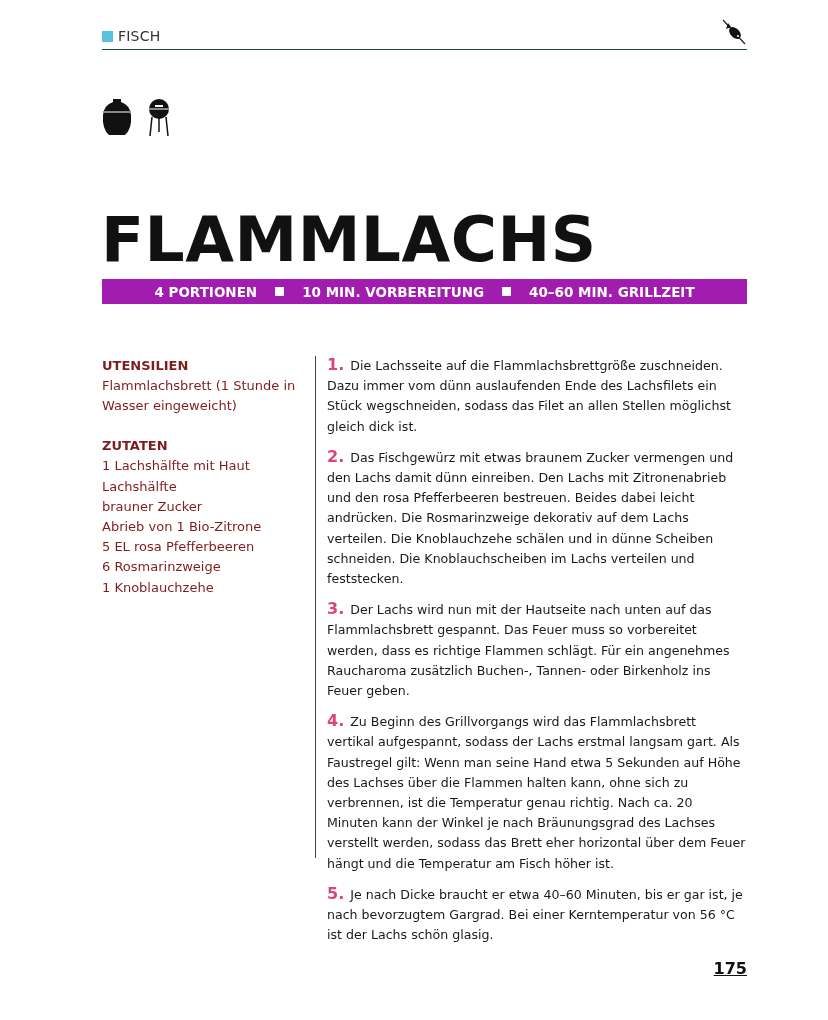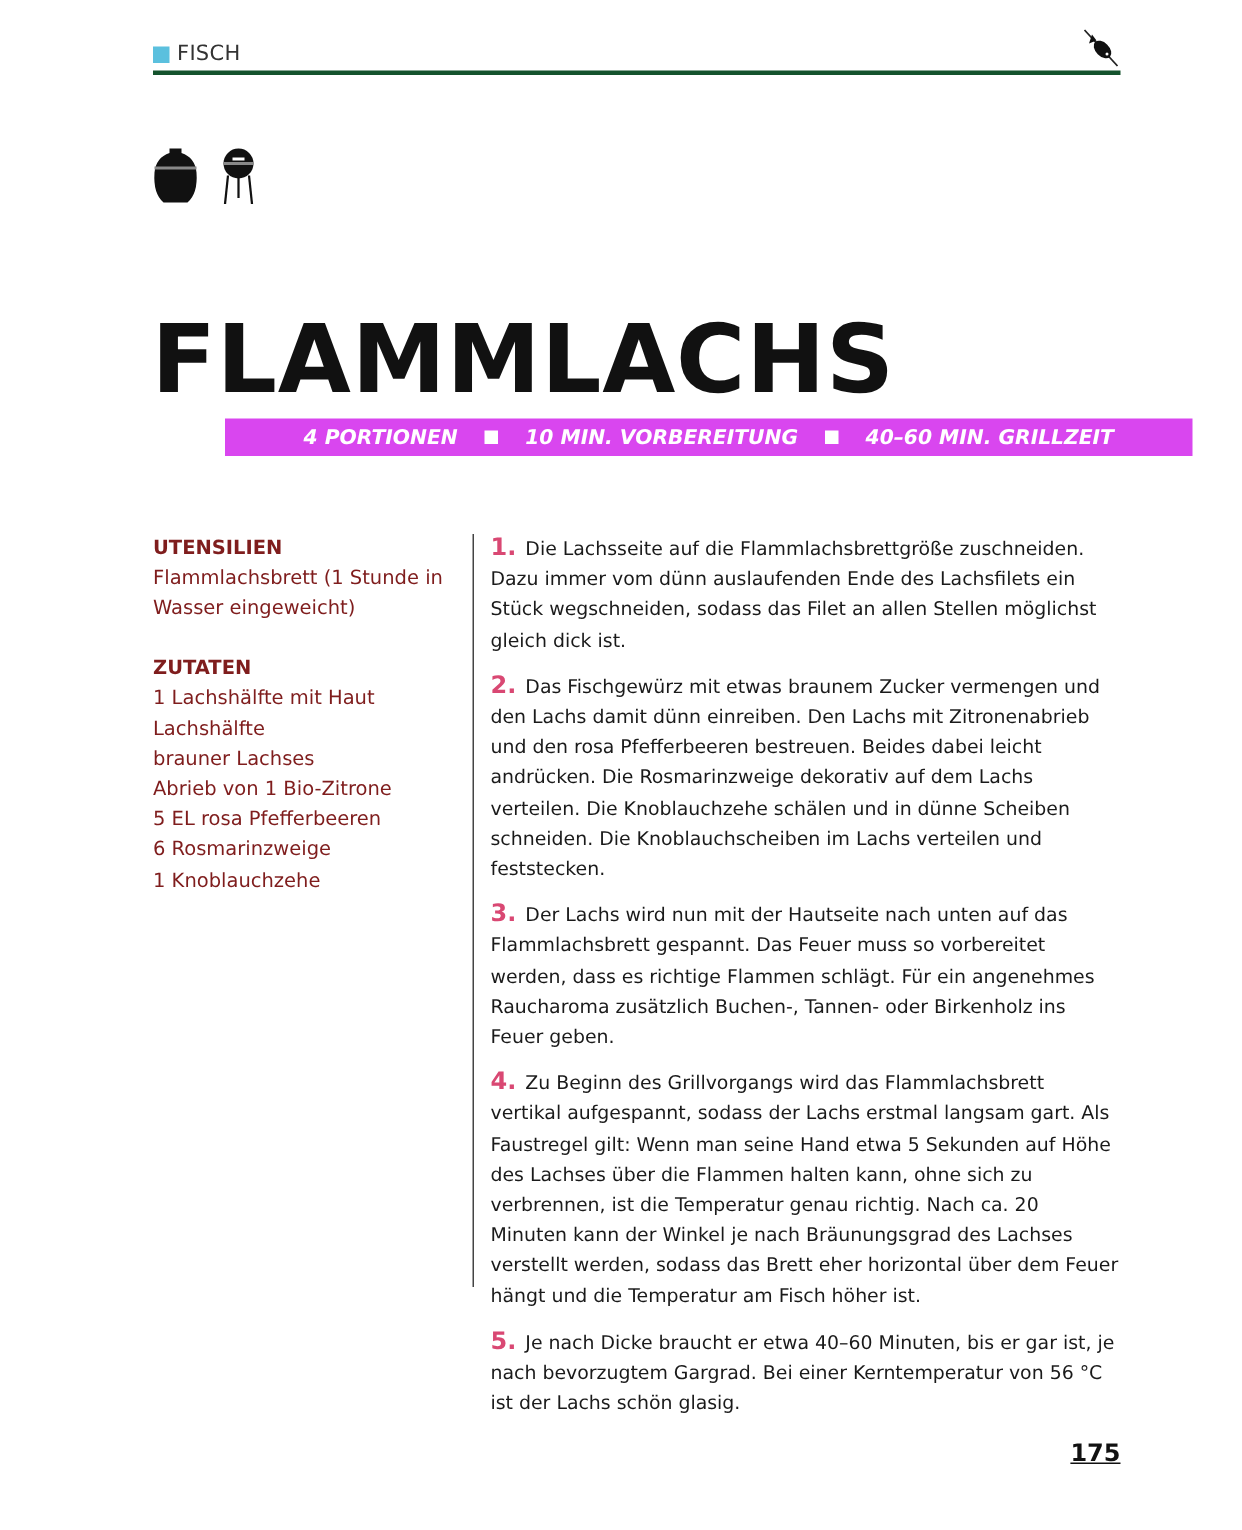--- a/index.html
+++ b/index.html
@@ -1,29 +1,29 @@
 <!DOCTYPE html>
 <html><head>
 <meta charset="utf-8">
 <style>
   * { box-sizing: border-box; margin: 0; padding: 0; }
   html, body { width: 828px; height: 1020px; background: #ffffff; overflow: hidden; }
   body { position: relative; font-family: "DejaVu Sans", sans-serif; color: #1a1a1a; }
 
-  .header { position: absolute; left: 102px; top: 22px; width: 645px; height: 28px; border-bottom: 3px solid #14532d; }
+  .header { position: absolute; left: 102px; top: 22px; width: 645px; height: 28px; border-bottom: 1px solid #14532d; }
   .section-tag { position: absolute; left: 0; top: 6px; display: flex; align-items: center; gap: 5px; font-size: 14px; color: #333; letter-spacing: 0.2px; }
   .section-square { width: 11px; height: 11px; background: #5bc0de; display: inline-block; }
   .fish-icon { position: absolute; right: 0; top: -4px; width: 26px; height: 28px; }
 
   .grill-icons { position: absolute; left: 102px; top: 98px; display: flex; gap: 16px; align-items: flex-start; }
   .grill-icons svg { display: block; }
 
   .title { position: absolute; left: 101px; top: 203px; font-family: "DejaVu Sans", sans-serif; font-weight: bold; font-size: 63px; letter-spacing: 0.5px; color: #111; }
 
-  .info-bar { position: absolute; left: 102px; top: 279px; width: 645px; height: 25px; background: #d946ef; display: flex; justify-content: center; align-items: center; gap: 14px; color: #fff; font-weight: bold; font-style: italic; font-size: 13.5px; margin-left: 48px; }
+  .info-bar { position: absolute; left: 102px; top: 279px; width: 645px; height: 25px; background: #a21caf; display: flex; justify-content: center; align-items: center; gap: 14px; color: #fff; font-weight: bold; font-size: 13.5px; }
   .info-sep { width: 9px; height: 9px; background: #fff; display: inline-block; margin: 0 4px; }
 
   .left-col { position: absolute; left: 102px; top: 356px; width: 200px; font-size: 13px; line-height: 20.2px; color: #7f1d1d; }
   .left-col h3 { font-size: 13px; font-weight: bold; line-height: 20px; }
   .left-col .group + .group { margin-top: 20px; }
 
   .divider { position: absolute; left: 315px; top: 356px; width: 1px; height: 502px; background: #444; }
 
   .steps { position: absolute; left: 327px; top: 355px; width: 420px; font-size: 12.6px; line-height: 20.2px; color: #1a1a1a; }
   .step { margin-bottom: 10px; }
@@ -75,21 +75,21 @@
 <div class="left-col">
   <div class="group">
     <h3>UTENSILIEN</h3>
     <div>Flammlachsbrett (1 Stunde in</div>
     <div>Wasser eingeweicht)</div>
   </div>
   <div class="group">
     <h3>ZUTATEN</h3>
     <div>1 Lachshälfte mit Haut</div>
     <div>Lachshälfte</div>
-    <div>brauner Lachses</div>
+    <div>brauner Zucker</div>
     <div>Abrieb von 1 Bio-Zitrone</div>
     <div>5 EL rosa Pfefferbeeren</div>
     <div>6 Rosmarinzweige</div>
     <div>1 Knoblauchzehe</div>
   </div>
 </div>
 
 <div class="divider"></div>
 
 <div class="steps">

